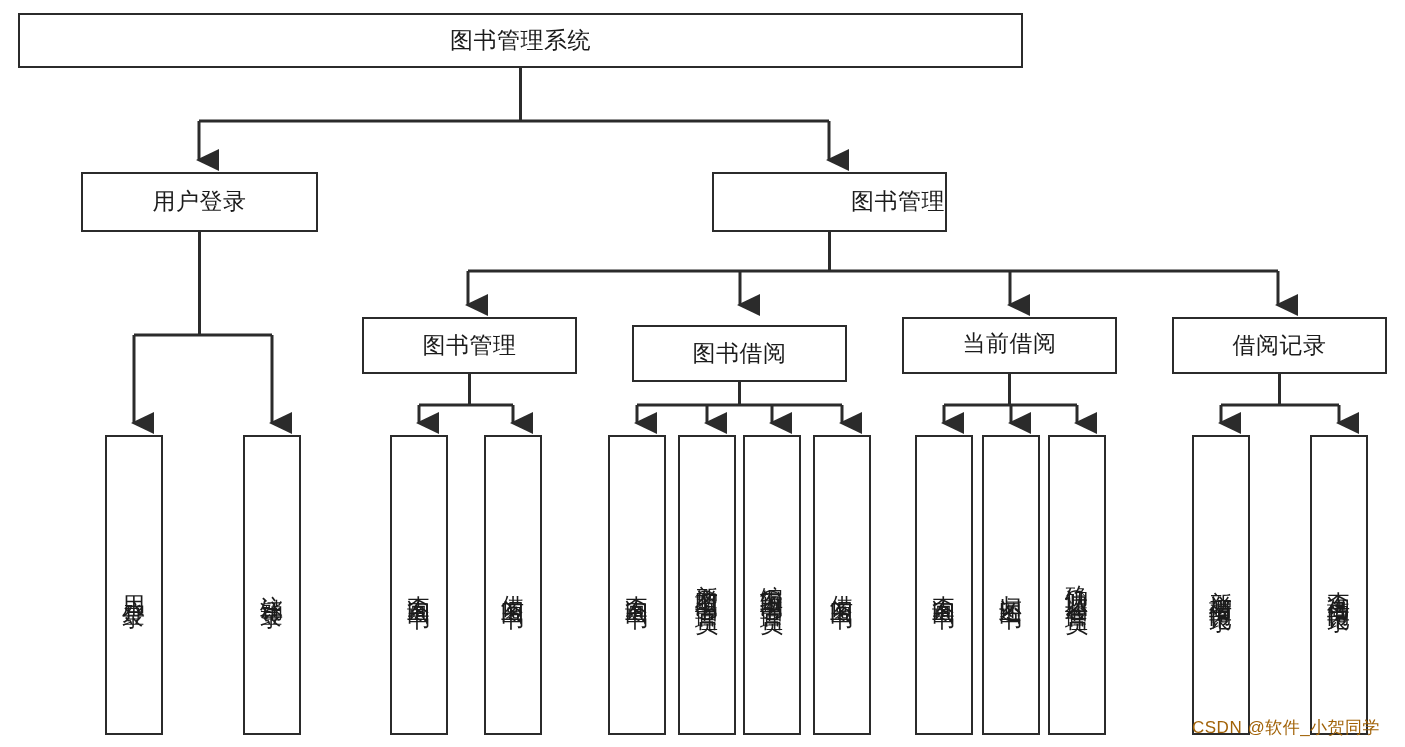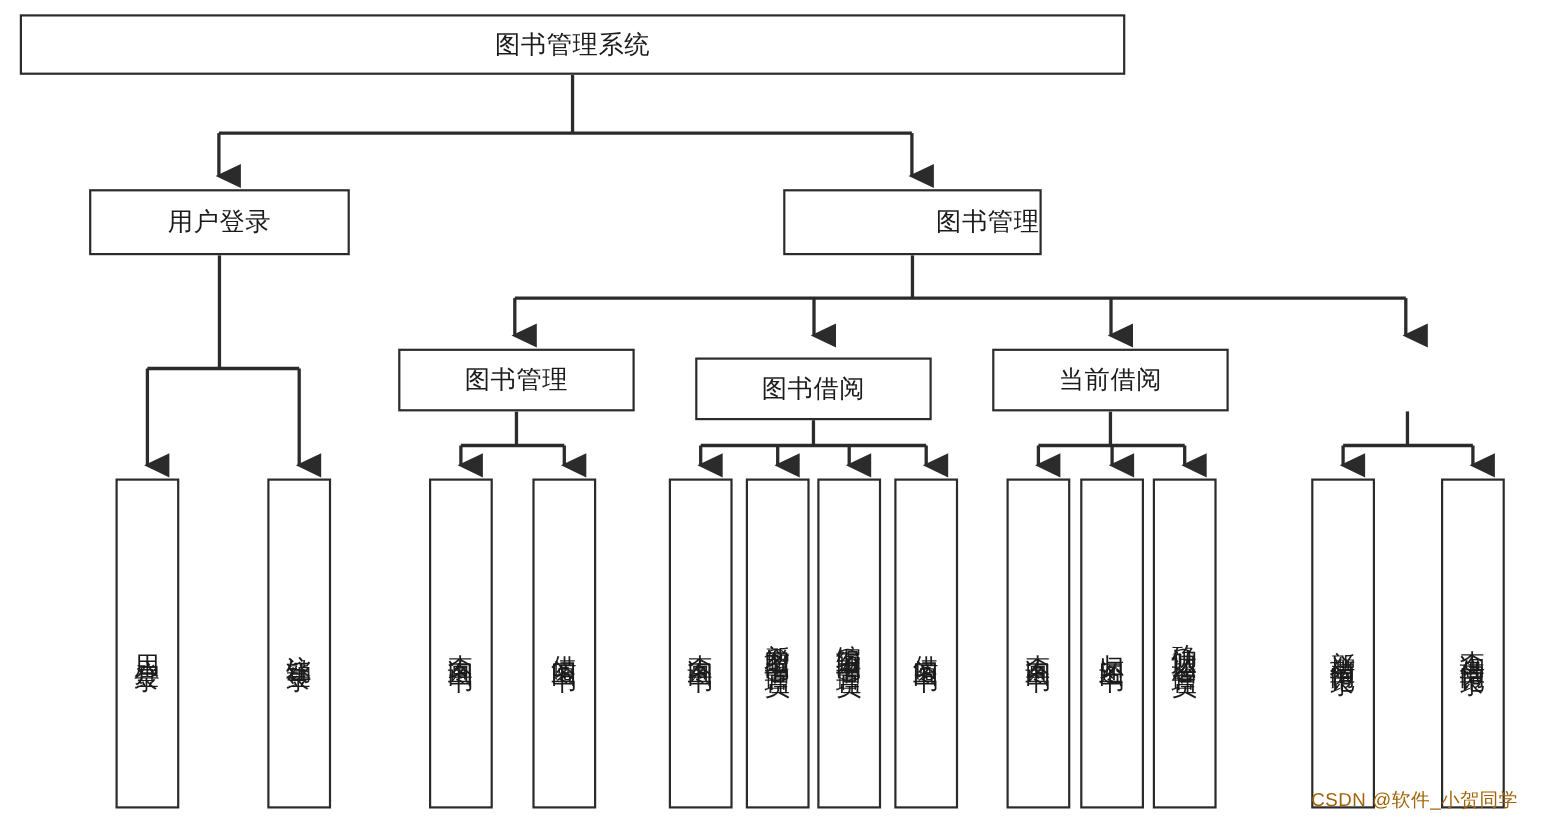--- a/index.html
+++ b/index.html
@@ -129,22 +129,25 @@
   <div class="node h" style="left: 712px; top: 172px; width: 235px; height: 60px; justify-content: flex-end;">
     <span class="label">图书管理</span>
   </div>
 
   <div class="node h" style="left: 362px; top: 317px; width: 215px; height: 57px;">
     <span class="label">图书管理</span>
   </div>
   <div class="node h" style="left: 632px; top: 325px; width: 215px; height: 57px;">
     <span class="label">图书借阅</span>
   </div>
-  <div class="node h" style="left: 902px; top: 317px; width: 215px; height: 57px;">
+  <div class="node h" style="left: 902px; top: 317px; width: 215px; height: 57px; font-family: Liberation Mono, monospace;">
     <span class="label">当前借阅</span>
+  </div>
+  <div class="node h" style="left: 1172px; top: 317px; width: 215px; height: 57px;">
+    <span class="label">借阅记录</span>
   </div>
 
   <div class="node v" style="left: 105px; top: 435px; width: 58px; height: 300px;">
     <span class="label">用户登录</span>
   </div>
   <div class="node v" style="left: 243px; top: 435px; width: 58px; height: 300px;">
     <span class="label">注销登录</span>
   </div>
   <div class="node v" style="left: 390px; top: 435px; width: 58px; height: 300px;">
     <span class="label">查询图书</span>

